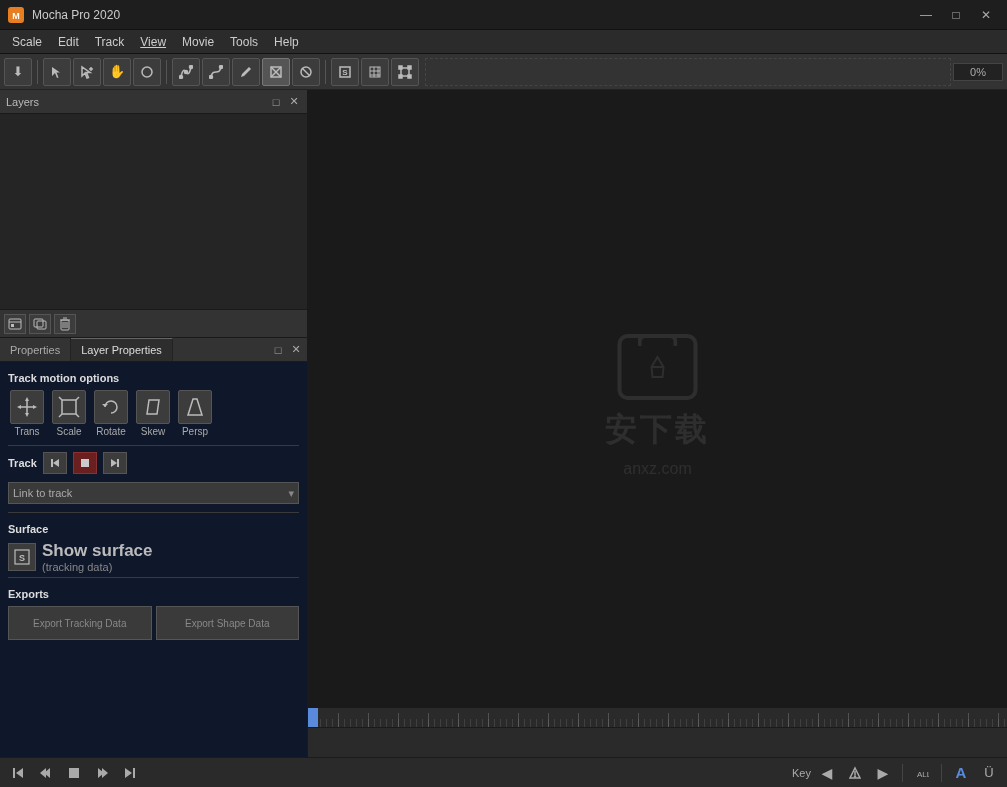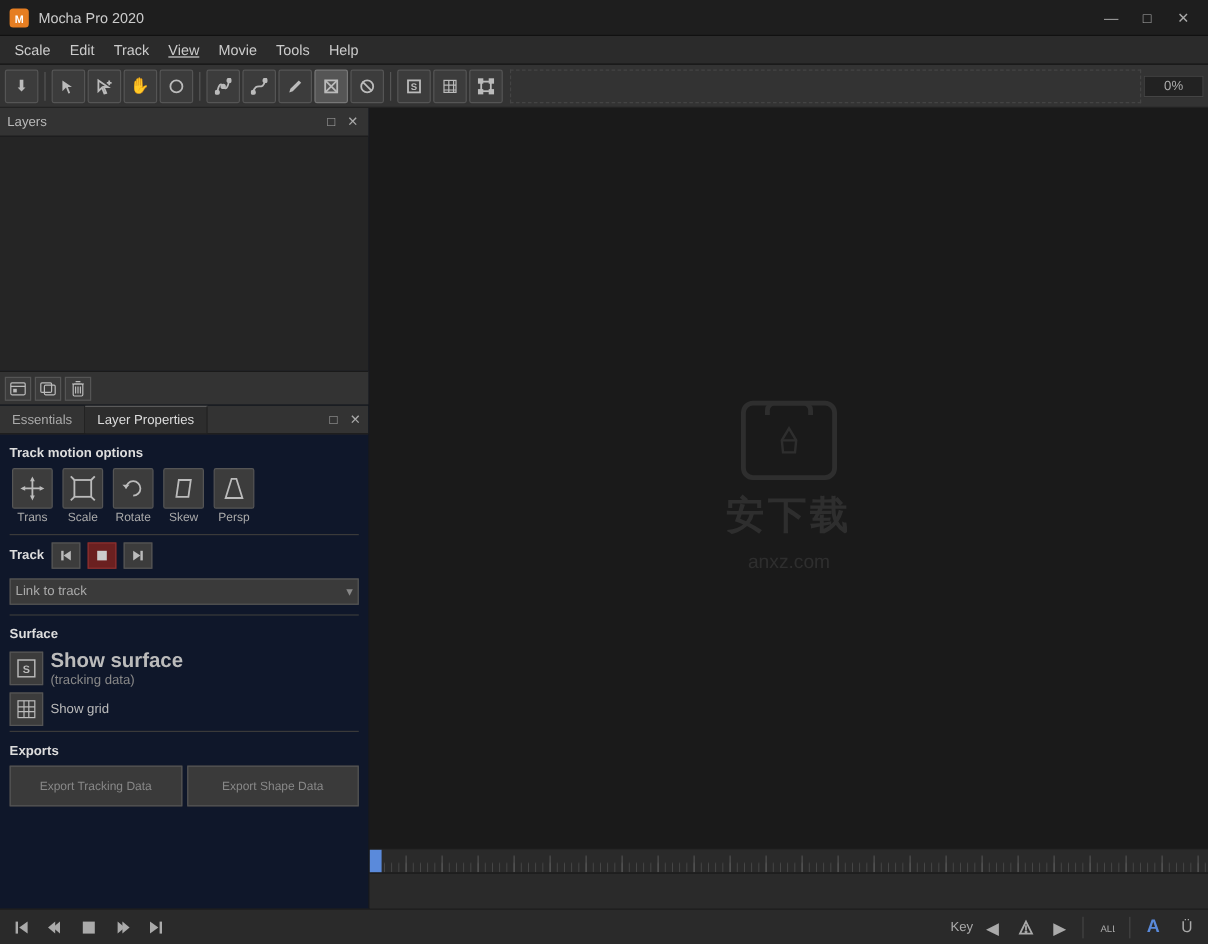--- a/index.html
+++ b/index.html
@@ -544,21 +544,21 @@
             <line x1="4" y1="5" x2="4" y2="11"></line>
             <line x1="6" y1="5" x2="6" y2="11"></line>
             <line x1="8" y1="5" x2="8" y2="11"></line>
           </svg>
         </button>
       </div>
     </div>
 
     <div class="props-section">
       <div class="props-header">
-        <div class="props-tab">Essentials</div>
+        <div class="props-tab">Properties</div>
         <div class="props-tab active">Layer Properties</div>
         <div class="props-header-controls">
           <span class="ph-btn">□</span>
           <span class="ph-btn">✕</span>
         </div>
       </div>
       <div class="props-content">
 
         <div class="section-title">Track motion options</div>
         <div class="motion-icons">
@@ -649,32 +649,20 @@
               <svg width="18" height="18" viewBox="0 0 18 18" fill="none" stroke="#bbb" stroke-width="1.2">
                 <rect x="2" y="2" width="14" height="14"></rect>
                 <text x="9" y="13" text-anchor="middle" fill="#bbb" font-size="9" font-weight="bold" stroke="none">S</text>
               </svg>
             </div>
             <div>
               <div style="font-size:17px;color:#bbb;font-weight:bold;">Show surface</div>
               <div style="font-size:11px;color:#888;">(tracking data)</div>
             </div>
           </div>
-          <div class="surface-row">
-            <div class="surface-icon">
-              <svg width="18" height="18" viewBox="0 0 18 18" fill="none" stroke="#bbb" stroke-width="1">
-                <rect x="2" y="2" width="14" height="14"></rect>
-                <line x1="7" y1="2" x2="7" y2="16"></line>
-                <line x1="11" y1="2" x2="11" y2="16"></line>
-                <line x1="2" y1="7" x2="16" y2="7"></line>
-                <line x1="2" y1="11" x2="16" y2="11"></line>
-              </svg>
-            </div>
-            <span class="surface-text">Show grid</span>
-          </div>
         </div>
 
         <div class="exports-section">
           <div class="section-title">Exports</div>
           <div class="export-btns">
             <button class="export-btn">Export Tracking Data</button>
             <button class="export-btn">Export Shape Data</button>
           </div>
         </div>
       </div>

